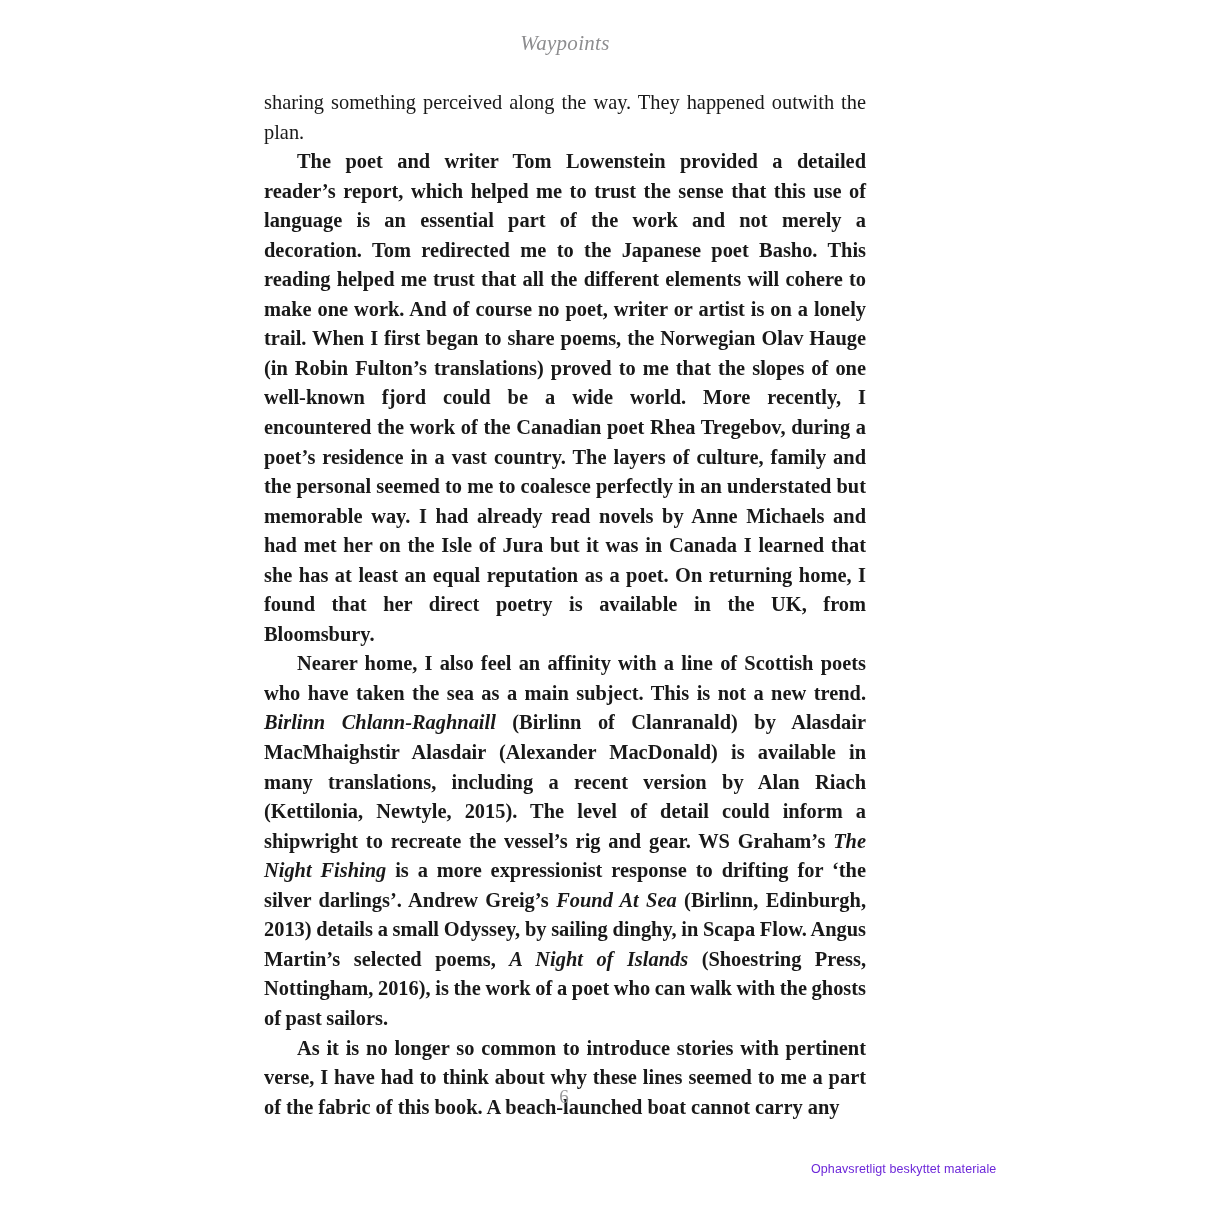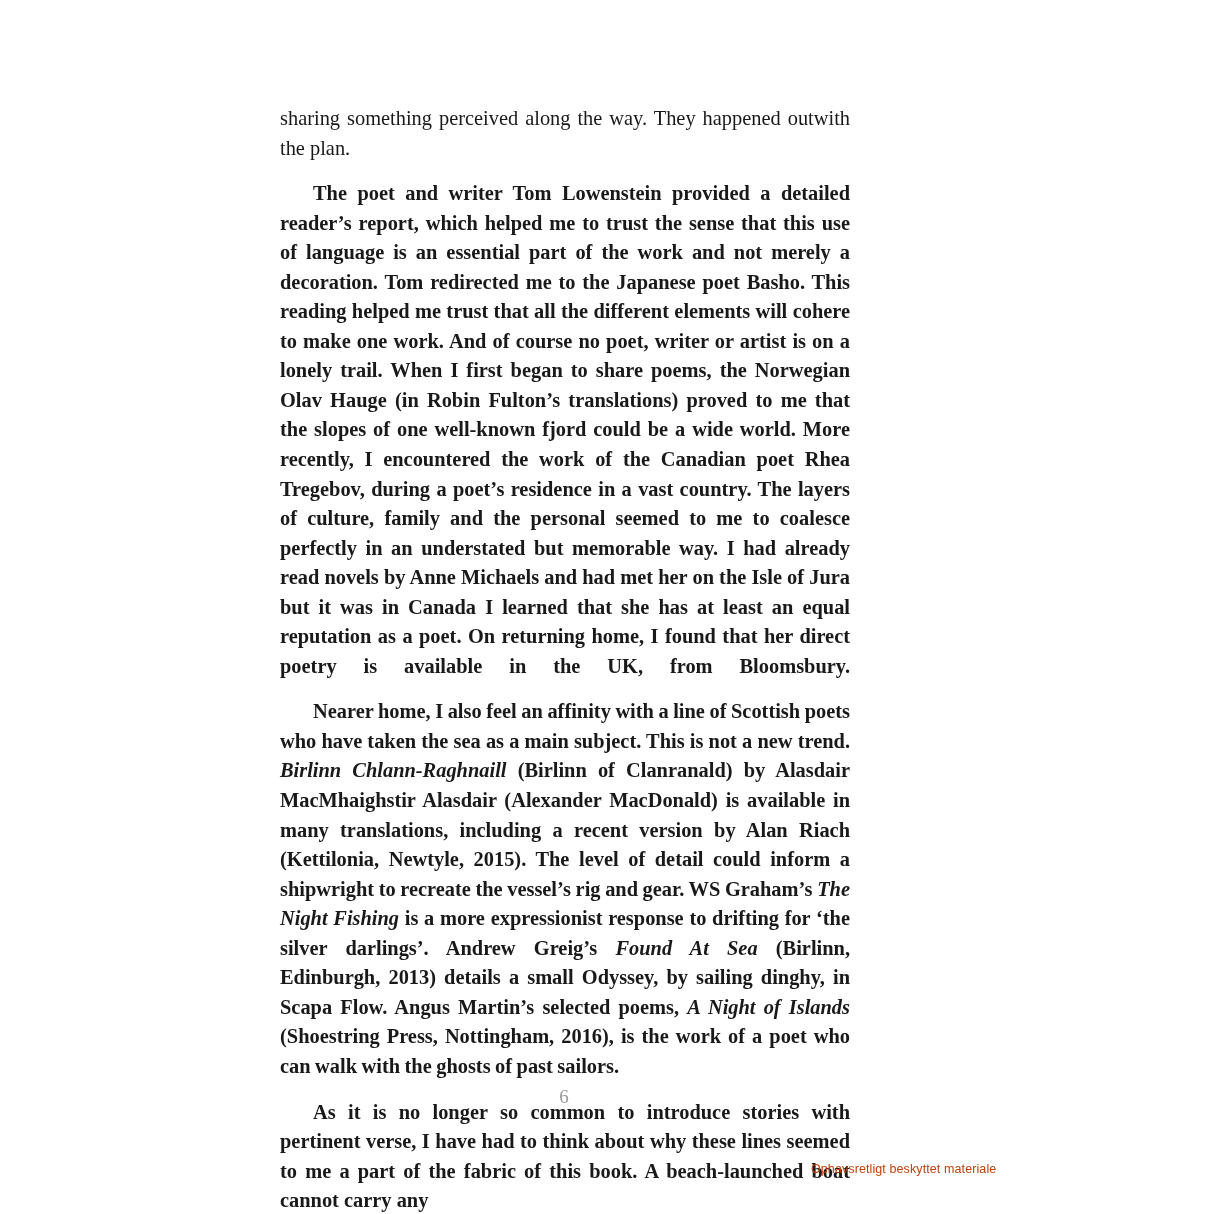--- a/index.html
+++ b/index.html
@@ -40,21 +40,21 @@
     font-size: 20.4px;
     line-height: 29.55px;
     color: #191919;
     text-align: justify;
     text-justify: inter-word;
     hyphens: none;
     -webkit-font-smoothing: antialiased;
   }
 
   .text-column p {
-    margin: 16px;
+    margin: 0;
     text-align: justify;
   }
   .text-column p.indent {
     text-indent: 33px;
     font-weight: bold;
   }
 
   
   .text-column p.full-justify {
     text-align-last: justify;
@@ -78,30 +78,31 @@
     font-size: 19px;
     color: #9a9a9c;
   }
 
   .copyright-notice {
     position: absolute;
     top: 1162px;
     left: 811px;
     font-family: "Liberation Sans", "DejaVu Sans", sans-serif;
     font-size: 12.5px;
-    color: #c2410c;
+    color: #6d28d9;
     letter-spacing: 0.1px;
     white-space: nowrap;
   }
 </style>
 </head>
 <body>
 
 <div class="page">
 
+  <div class="running-head">Waypoints</div>
 
   <div class="text-column">
       <p><span>sharing something perceived along the way. They happened outwith the plan.</span></p>
       <p class="indent full-justify"><span>The poet and writer Tom Lowenstein provided a detailed reader’s report, which helped me to trust the sense that this use of language is an essential part of the work and not merely a decoration. Tom redirected me to the Japanese poet Basho. This reading helped me trust that all the different elements will cohere to make one work. And of course no poet, writer or artist is on a lonely trail. When I first began to share poems, the Norwegian Olav Hauge (in Robin Fulton’s translations) proved to me that the slopes of one well-known fjord could be a wide world. More recently, I encountered the work of the Canadian poet Rhea Tregebov, during a poet’s residence in a vast country. The layers of culture, family and the personal seemed to me to coalesce perfectly in an understated but memorable way. I had already read novels by Anne Michaels and had met her on the Isle of Jura but it was in Canada I learned that she has at least an equal reputation as a poet. On returning home, I found that her direct poetry is available in the UK, from Bloomsbury.</span></p>
       <p class="indent tight"><span>Nearer home, I also feel an affinity with a line of Scottish poets who have taken the sea as a main subject. This is not a new trend. </span><em>Birlinn Chlann-Raghnaill</em><span> (Birlinn of Clanranald) by Alasdair MacMhaighstir Alasdair (Alexander MacDonald) is available in many translations, including a recent version by Alan Riach (Kettilonia, Newtyle, 2015). The level of detail could inform a shipwright to recreate the vessel’s rig and gear. WS Graham’s </span><em>The Night Fishing</em><span> is a more expressionist response to drifting for ‘the silver darlings’. Andrew Greig’s </span><em>Found At Sea</em><span> (Birlinn, Edinburgh, 2013) details a small Odyssey, by sailing dinghy, in Scapa Flow. Angus Martin’s selected poems, </span><em>A Night of Islands</em><span> (Shoestring Press, Nottingham, 2016), is the work of a poet who can walk with the ghosts of past sailors.</span></p>
       <p class="indent"><span>As it is no longer so common to introduce stories with pertinent verse, I have had to think about why these lines seemed to me a part of the fabric of this book. A beach-launched boat cannot carry any</span></p>
     </div>
 
   <div class="folio">6</div>
 

